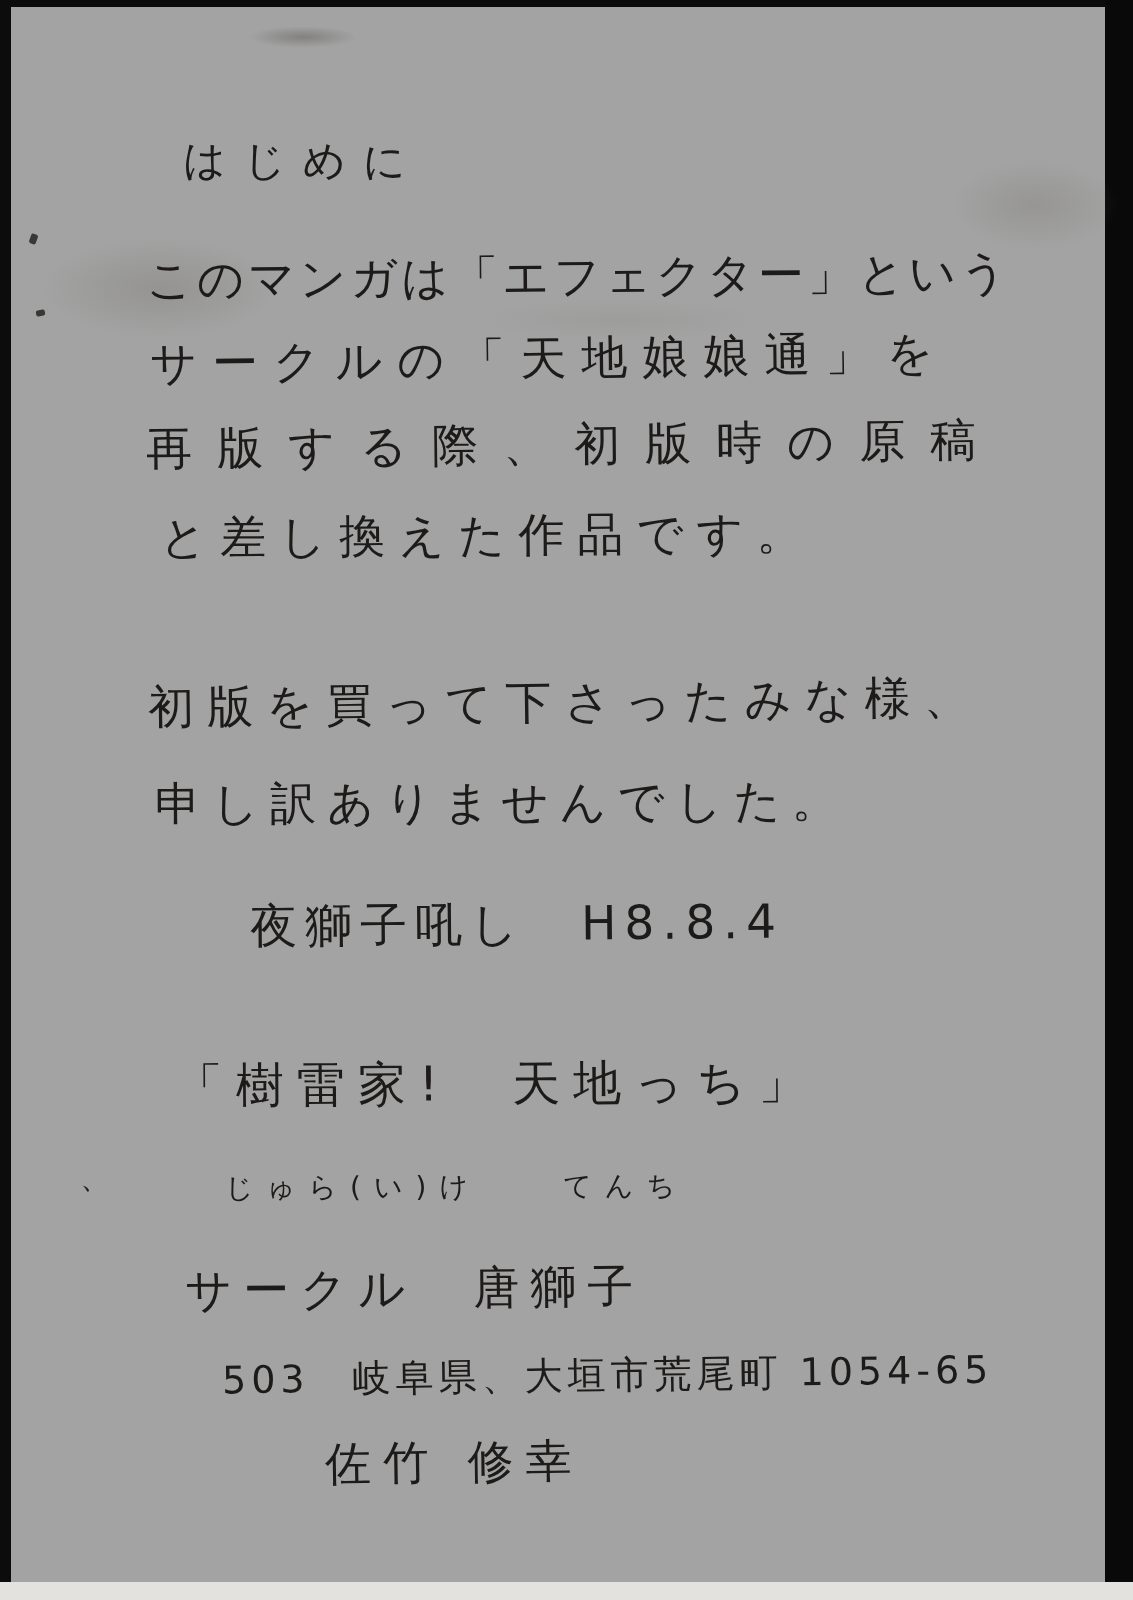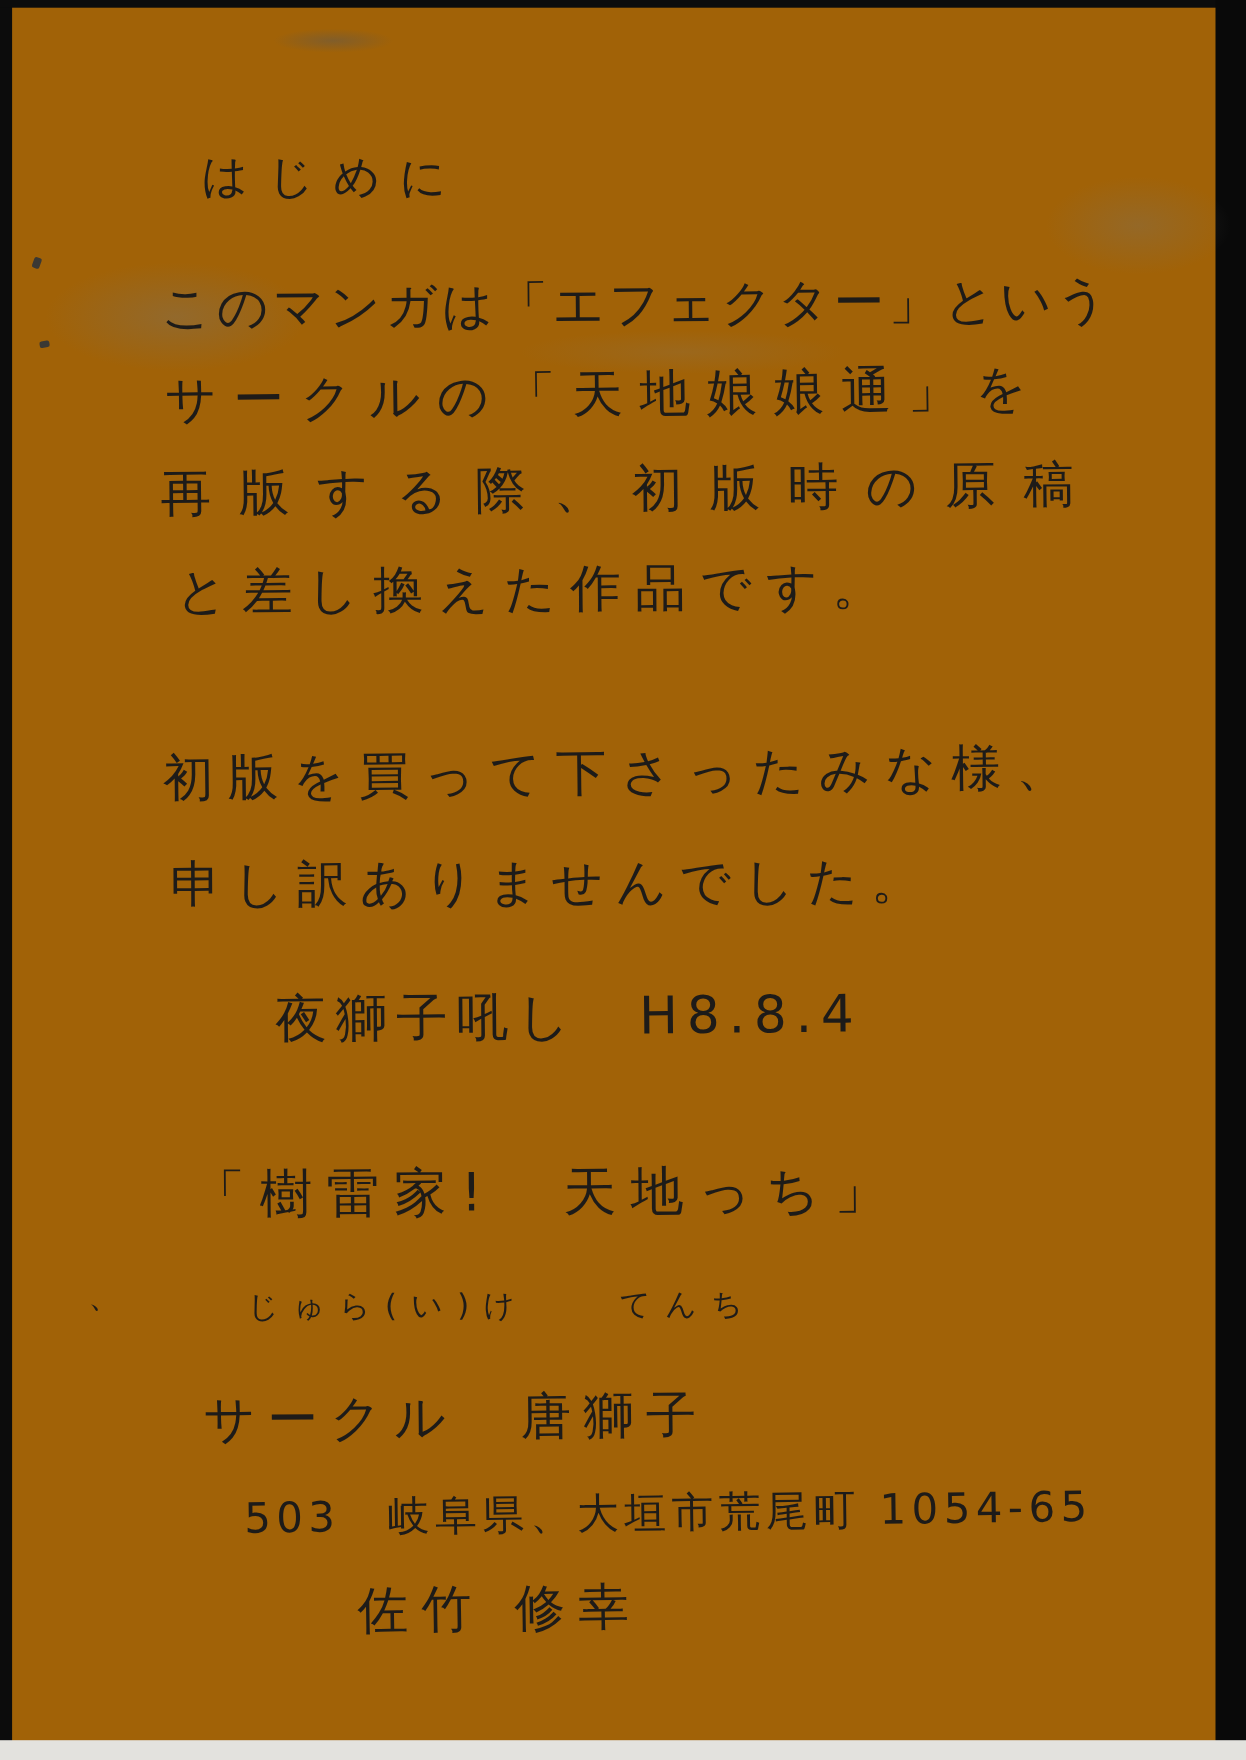--- a/index.html
+++ b/index.html
@@ -5,21 +5,21 @@
   html, body {
     margin: 0;
     padding: 0;
     background: #222;
     font-family: "DejaVu Sans", sans-serif;
   }
   .scan-page {
     position: relative;
     width: 1133px;
     height: 1600px;
-    background: #a16207;
+    background: #a3a3a3;
     overflow: hidden;
     color: #201e1c;
   }
   
   .edge {
     position: absolute;
     background: #0c0c0c;
   }
   .edge-top    { left: 0; top: 0; width: 1133px; height: 7px; }
   .edge-left   { left: 0; top: 0; width: 11px;  height: 1600px; }

